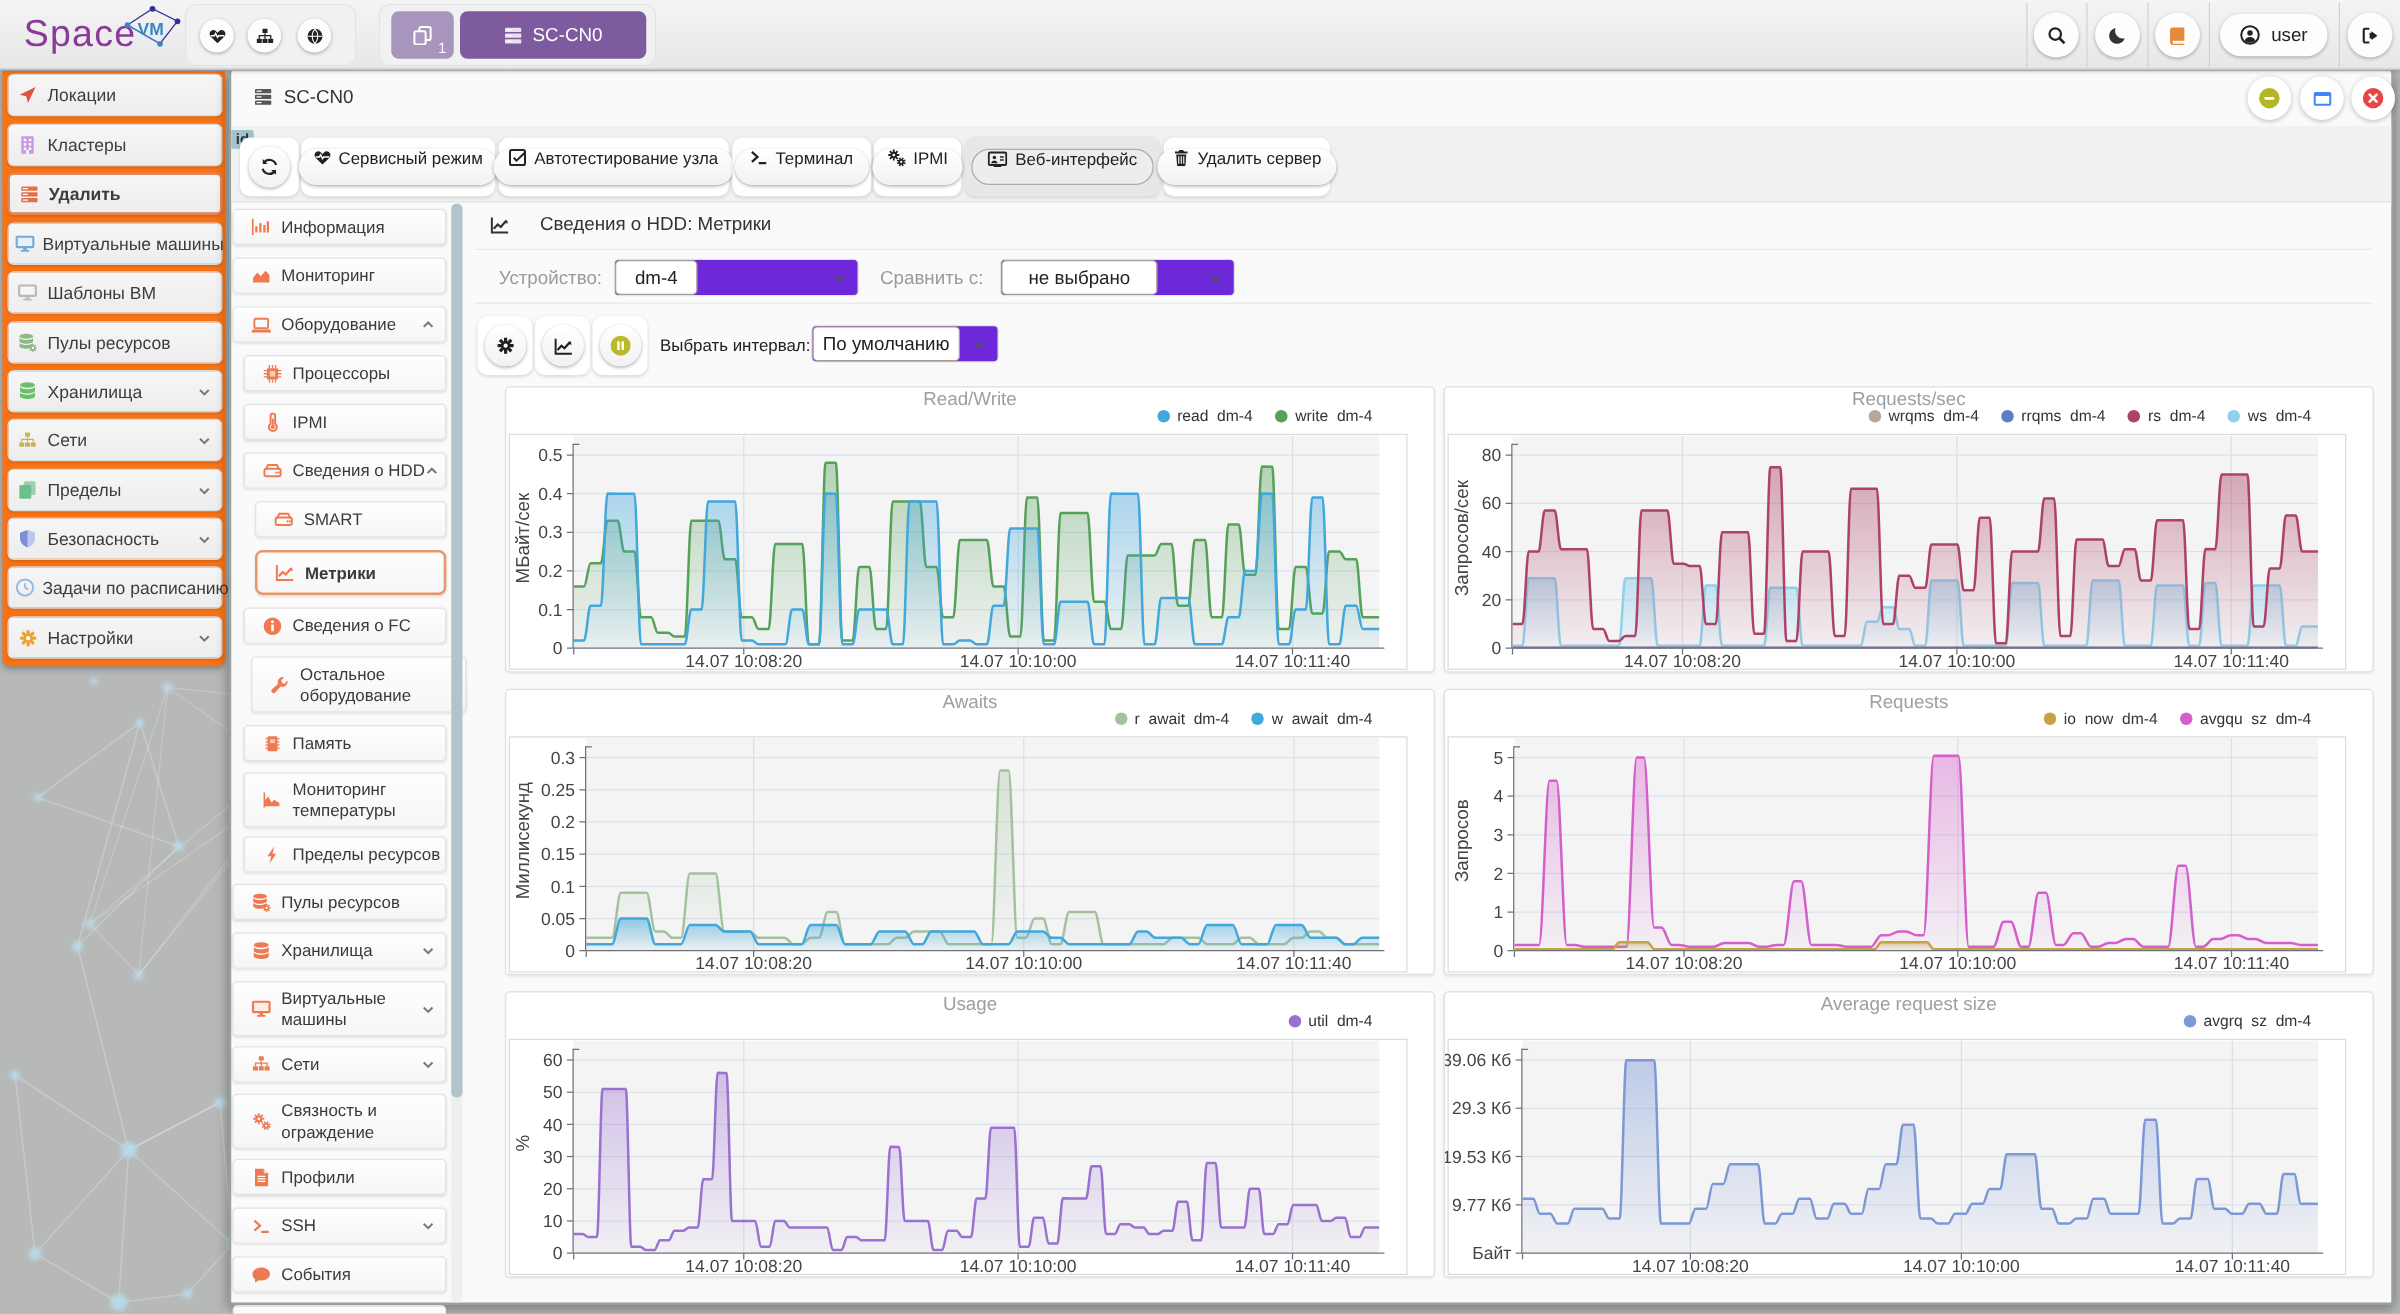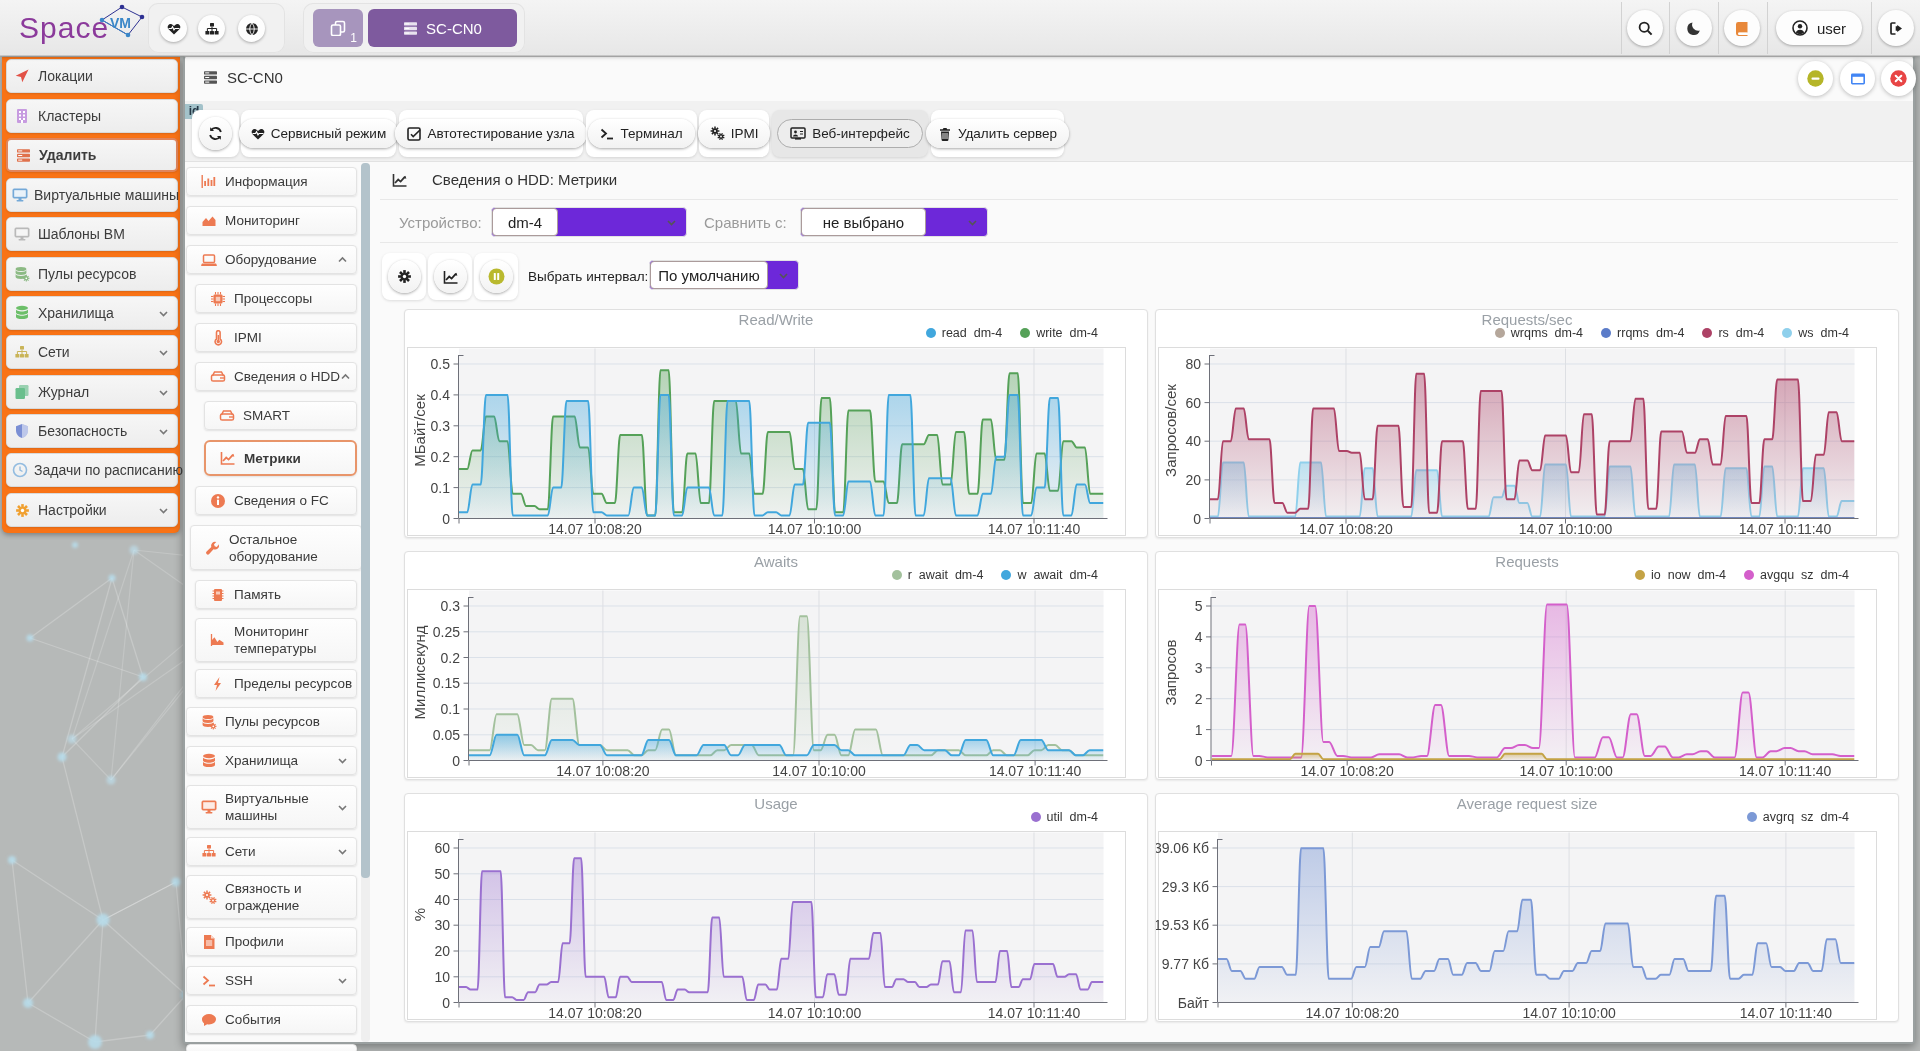--- a/index.html
+++ b/index.html
@@ -19,21 +19,21 @@
 .sbi.active{border:2px solid #e0855c}
 .sbic{width:20px;margin-left:5px;margin-right:6px;display:flex;justify-content:center}
 .chv{margin-left:auto;margin-right:8px;display:flex}
 #win{position:absolute;left:183px;top:56px;width:1732px;height:988px;background:#fafafa;border:2px solid #9aa0a0;border-top:1px solid #c0c0c0;border-radius:3px;box-shadow:0 3px 10px rgba(0,0,0,.35);z-index:20}
 #winhead{position:absolute;left:18px;top:12px;display:flex;align-items:center;font-size:15px;color:#333}
 .wbtn{position:absolute;top:4px;width:35px;height:35px;border-radius:50%;background:#fff;box-shadow:0 1px 4px rgba(0,0,0,.25);display:flex;align-items:center;justify-content:center}
 #tbar{position:absolute;left:0;top:44px;width:1728px;height:61px;background:#f1f1f1;border-bottom:1px solid #e2e2e2}
 #idbadge{position:absolute;left:0;top:47px;width:18px;height:15px;background:#a3c2ca;color:#253746;font-size:12px;font-weight:bold;text-align:center;line-height:15px;border-radius:0 2px 2px 0}
 .tcard{position:absolute;top:53px;height:47px;background:#fff;border-radius:8px;box-shadow:0 1px 3px rgba(0,0,0,.12);display:flex;align-items:center;justify-content:center}
 .tcard2{position:absolute;top:196px;width:44px;height:47px;background:#fff;border-radius:8px;box-shadow:0 1px 3px rgba(0,0,0,.12);display:flex;align-items:center;justify-content:center}
-.pill{height:29px;padding:0 12px;border-radius:15px;background:linear-gradient(#ffffff,#f2f2f2);box-shadow:0 1px 3px rgba(0,0,0,.35);display:flex;align-items:center;gap:6px;font-size:13.5px;color:#222;white-space:nowrap}
+.pill{height:29px;padding:0 12px;border-radius:15px;background:linear-gradient(#ffffff,#f2f2f2);box-shadow:0 1px 3px rgba(0,0,0,.35);display:flex;align-items:flex-start;gap:6px;font-size:13.5px;color:#222;white-space:nowrap}
 .rbtn{width:33px;height:33px;border-radius:50%;background:linear-gradient(#ffffff,#f2f2f2);box-shadow:0 1px 3px rgba(0,0,0,.35);display:flex;align-items:center;justify-content:center}
 #chead{position:absolute;left:207px;top:114px;display:flex;align-items:center;font-size:15px;color:#333}
 .hr{position:absolute;left:195px;width:1518px;height:1px;background:#e8e8e8}
 .glabel{position:absolute;font-size:15px;color:#9a9a9a}
 .selwrap{position:absolute;height:30px;background:#6d28d9;border:1px solid #e2e2e2;border-radius:4px;display:flex;align-items:center}
 .selchip{height:28px;margin-left:0px;border:1px solid #ab9b9b;border-radius:4px;display:inline-flex;align-items:center;justify-content:center;font-size:15px;color:#222;background:#fff}
 .selchev{margin-left:auto;margin-right:9px;display:flex}
 #intlabel{position:absolute;left:343px;top:212px;font-size:13.5px;color:#222}
 .mi{position:absolute;background:linear-gradient(#fefefe,#f6f6f6);border:1px solid #e3e3e3;border-radius:4px;box-shadow:0 1px 2px rgba(0,0,0,.1);display:flex;align-items:center;font-size:13.5px;color:#3a3a3a;white-space:nowrap}
 .mi.active{border:2px solid #e8956a;border-radius:6px}
@@ -338,21 +338,21 @@
         </svg>
       </span>
     </div>
     <div class="sbi" style="top:318px">
       <span class="sbic">
         <svg width="16" height="16" viewBox="0 0 16 16" style="">
           <rect x="5" y="1" width="9.5" height="11" rx="1.2" fill="#6abf8d" opacity=".65"></rect>
           <rect x="1.5" y="4" width="9.5" height="11" rx="1.2" fill="#6abf8d"></rect>
         </svg>
       </span>
-      <span style="">Журнал</span>
+      <span style="">Пределы</span>
       <span class="chv">
         <svg width="11" height="11" viewBox="0 0 11 11" style="">
           <path fill="none" stroke="#777" stroke-width="1.6" d="M2 4l3.5 3.5L9 4"></path>
         </svg>
       </span>
     </div>
     <div class="sbi" style="top:357px">
       <span class="sbic">
         <svg width="16" height="16" viewBox="0 0 16 16" style="">
           <path fill="#7b8fd4" d="M8 1l6 2.2v4.2c0 3.7-2.6 6.4-6 7.6-3.4-1.2-6-3.9-6-7.6V3.2z"></path>
@@ -719,21 +719,21 @@
     <div class="mi" style="left:10px;top:429px;width:162px;height:29px">
       <span class="miic">
         <svg width="16" height="16" viewBox="0 0 16 16" style="">
           <circle cx="8" cy="8" r="7" fill="#ed7a52"></circle>
           <rect x="7" y="6.7" width="2" height="5.3" fill="#fff"></rect>
           <circle cx="8" cy="4.4" r="1.2" fill="#fff"></circle>
         </svg>
       </span>
       <span class="milab">Сведения о FC</span>
     </div>
-    <div class="mi" style="left:5px;top:468px;width:172px;height:45px">
+    <div class="mi" style="left:16px;top:468px;width:172px;height:45px">
       <span class="miic">
         <svg width="16" height="16" viewBox="0 0 16 16" style="">
           <path fill="#ed7a52" d="M13.8 4.2a4 4 0 0 1-5.3 5L4.2 14a1.8 1.8 0 0 1-2.6-2.6l4.7-4.3a4 4 0 0 1 5-5.2L9 4.2l.7 2.1 2.1.7z"></path>
         </svg>
       </span>
       <span class="milab">Остальное<br>оборудование</span>
     </div>
     <div class="mi" style="left:10px;top:523px;width:162px;height:29px">
       <span class="miic">
         <svg width="16" height="16" viewBox="0 0 16 16" style="">

